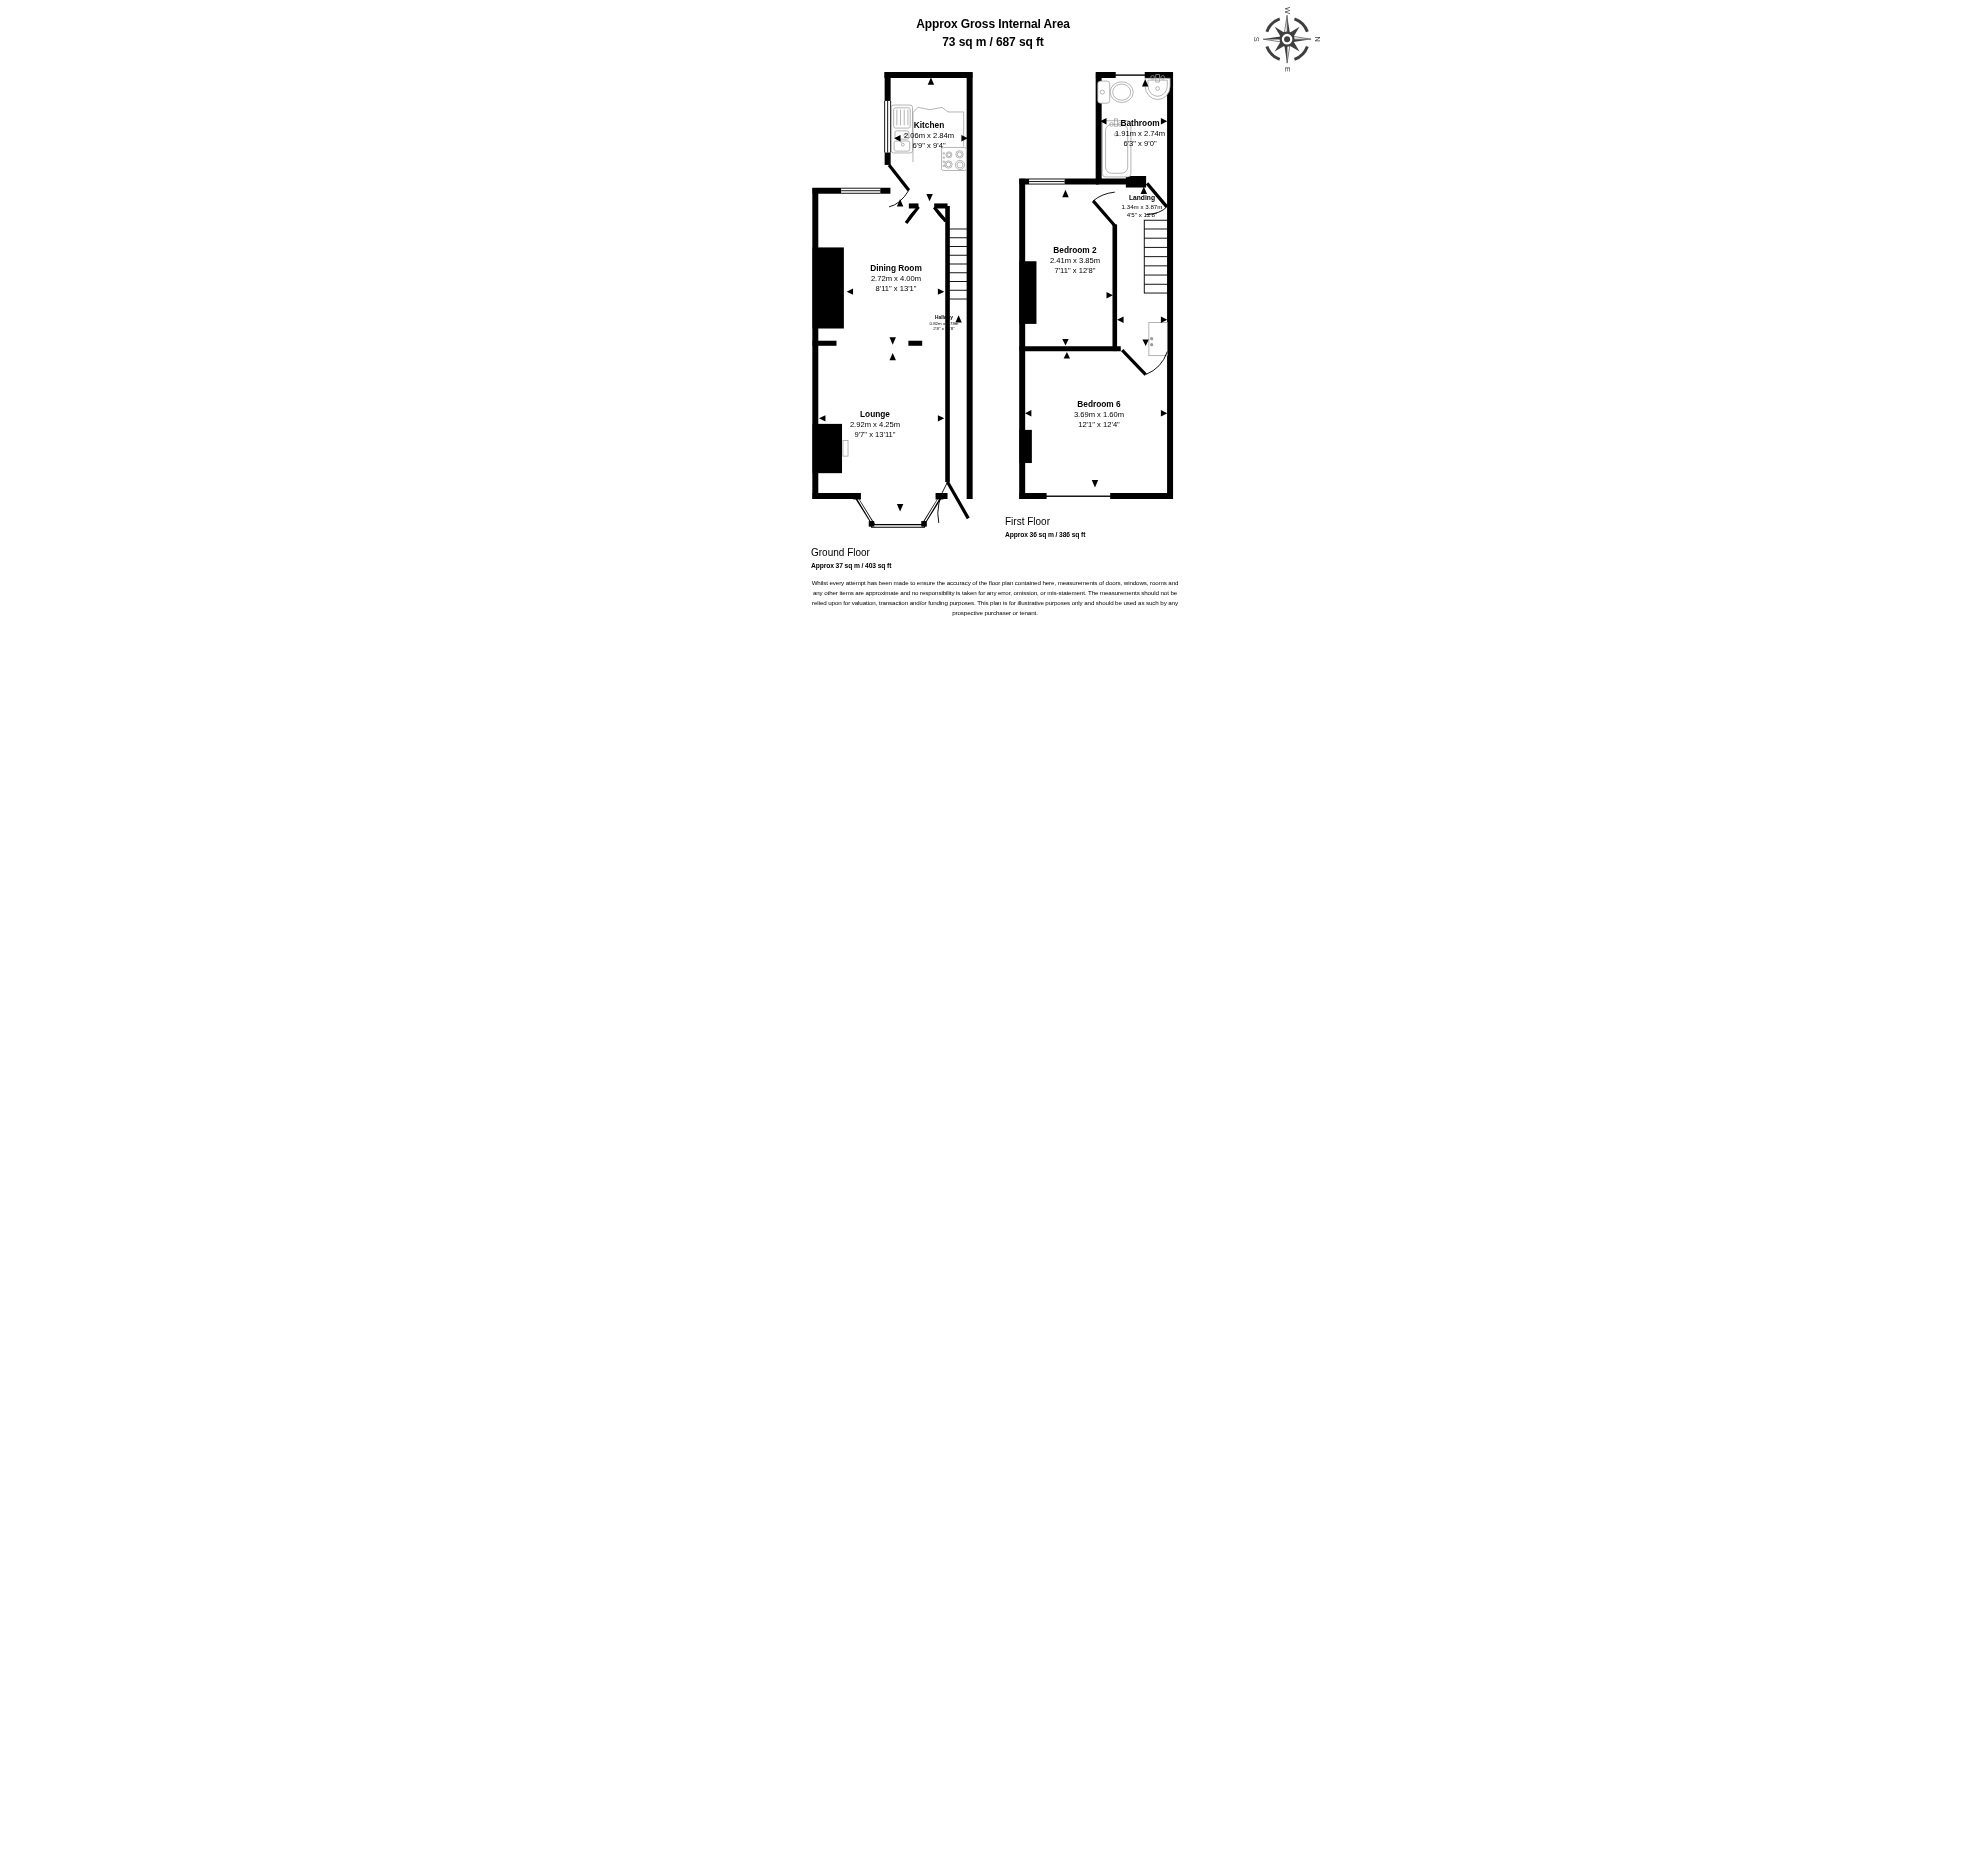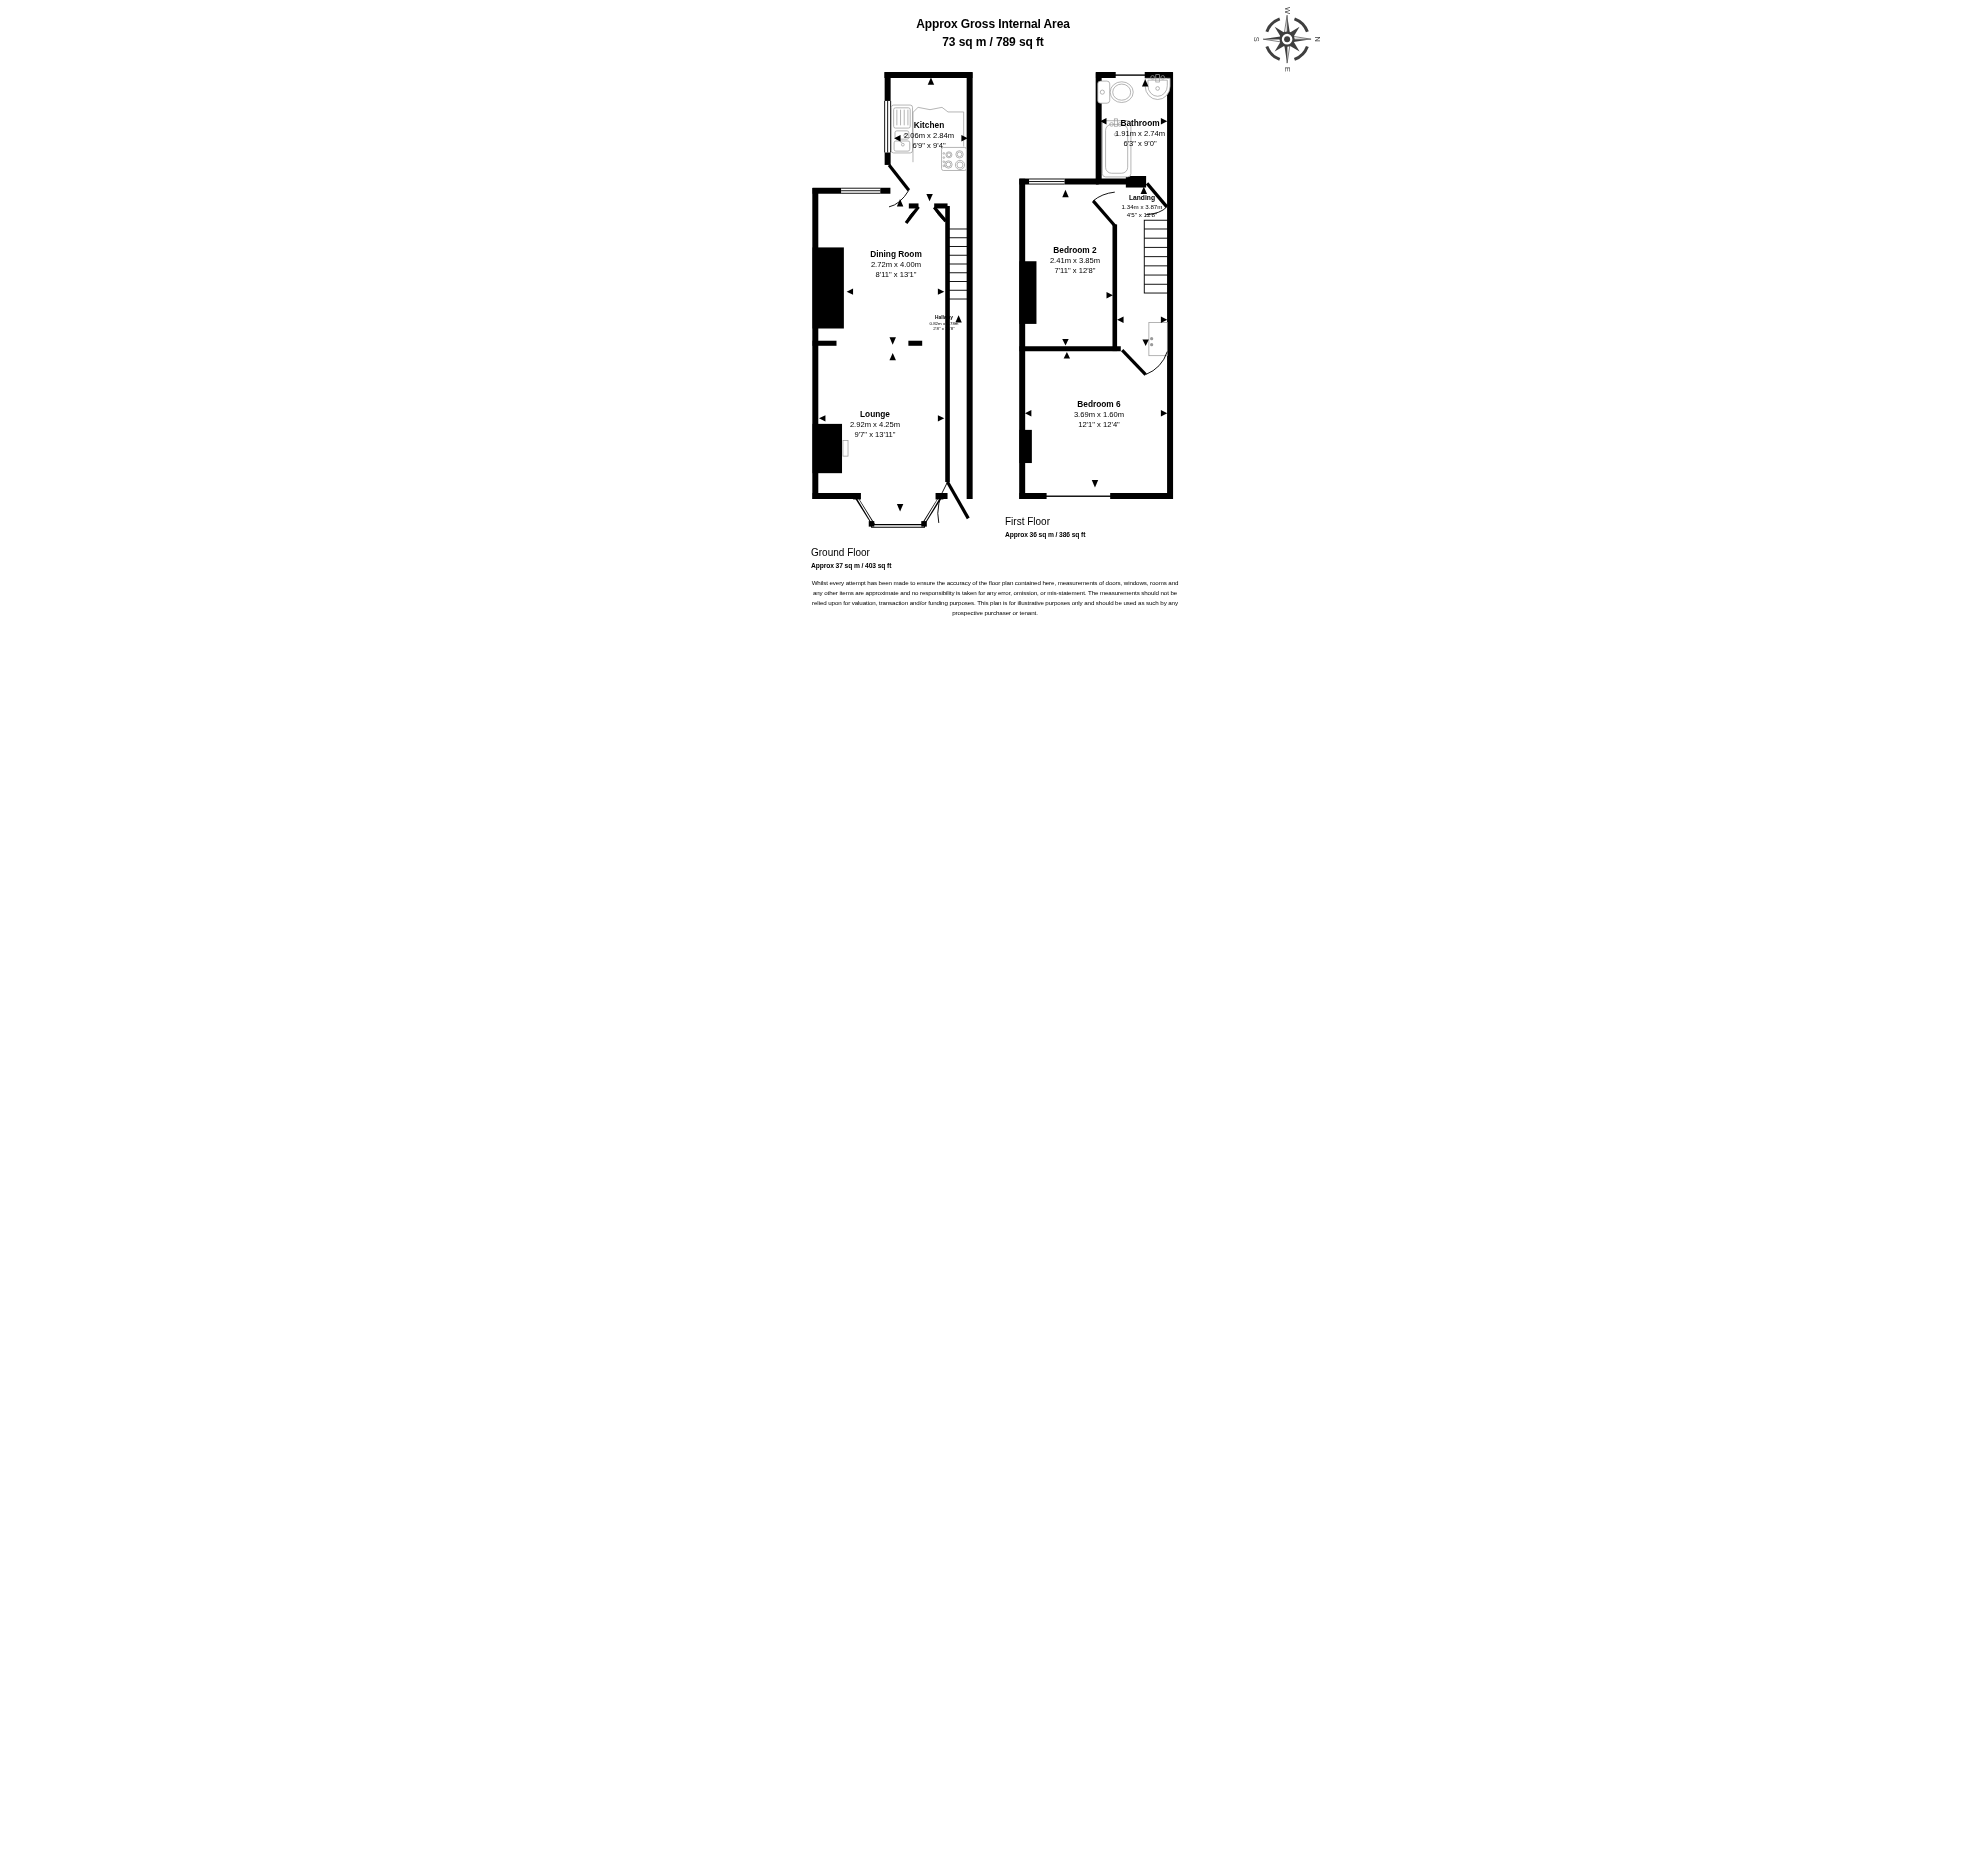--- a/index.html
+++ b/index.html
@@ -283,30 +283,30 @@
     <circle class="cmp" cx="1358" cy="85" r="6.5"></circle>
     <text class="cmptxt" x="1358" y="28" text-anchor="middle" transform="rotate(90 1358 23)">W</text>
     <text class="cmptxt" x="1424" y="90" text-anchor="middle" transform="rotate(90 1424 85)">N</text>
     <text class="cmptxt" x="1358" y="156" text-anchor="middle" transform="rotate(90 1358 151)">E</text>
     <text class="cmptxt" x="1292" y="90" text-anchor="middle" transform="rotate(90 1292 85)">S</text>
   </g>
 </svg>
 
 <div class="header">
   <div>Approx Gross Internal Area</div>
-  <div>73 sq m / 789 sq ft</div>
+  <div>73 sq m / 687 sq ft</div>
 </div>
 
 <div class="label" style="left:268px;top:135px;">
   <div class="room-name">Kitchen</div>
   <div class="room-dims">2.06m x 2.84m</div>
   <div class="room-dims">6'9" x 9'4"</div>
 </div>
 
-<div class="label" style="left:235px;top:264px;">
+<div class="label" style="left:235px;top:278px;">
   <div class="room-name">Dining Room</div>
   <div class="room-dims">2.72m x 4.00m</div>
   <div class="room-dims">8'11" x 13'1"</div>
 </div>
 
 <div class="label tiny" style="left:283px;top:323px;">
   <div class="room-name">Hallway</div>
   <div class="room-dims">0.82m x 4.78m</div>
   <div class="room-dims">2'8" x 15'8"</div>
 </div>

